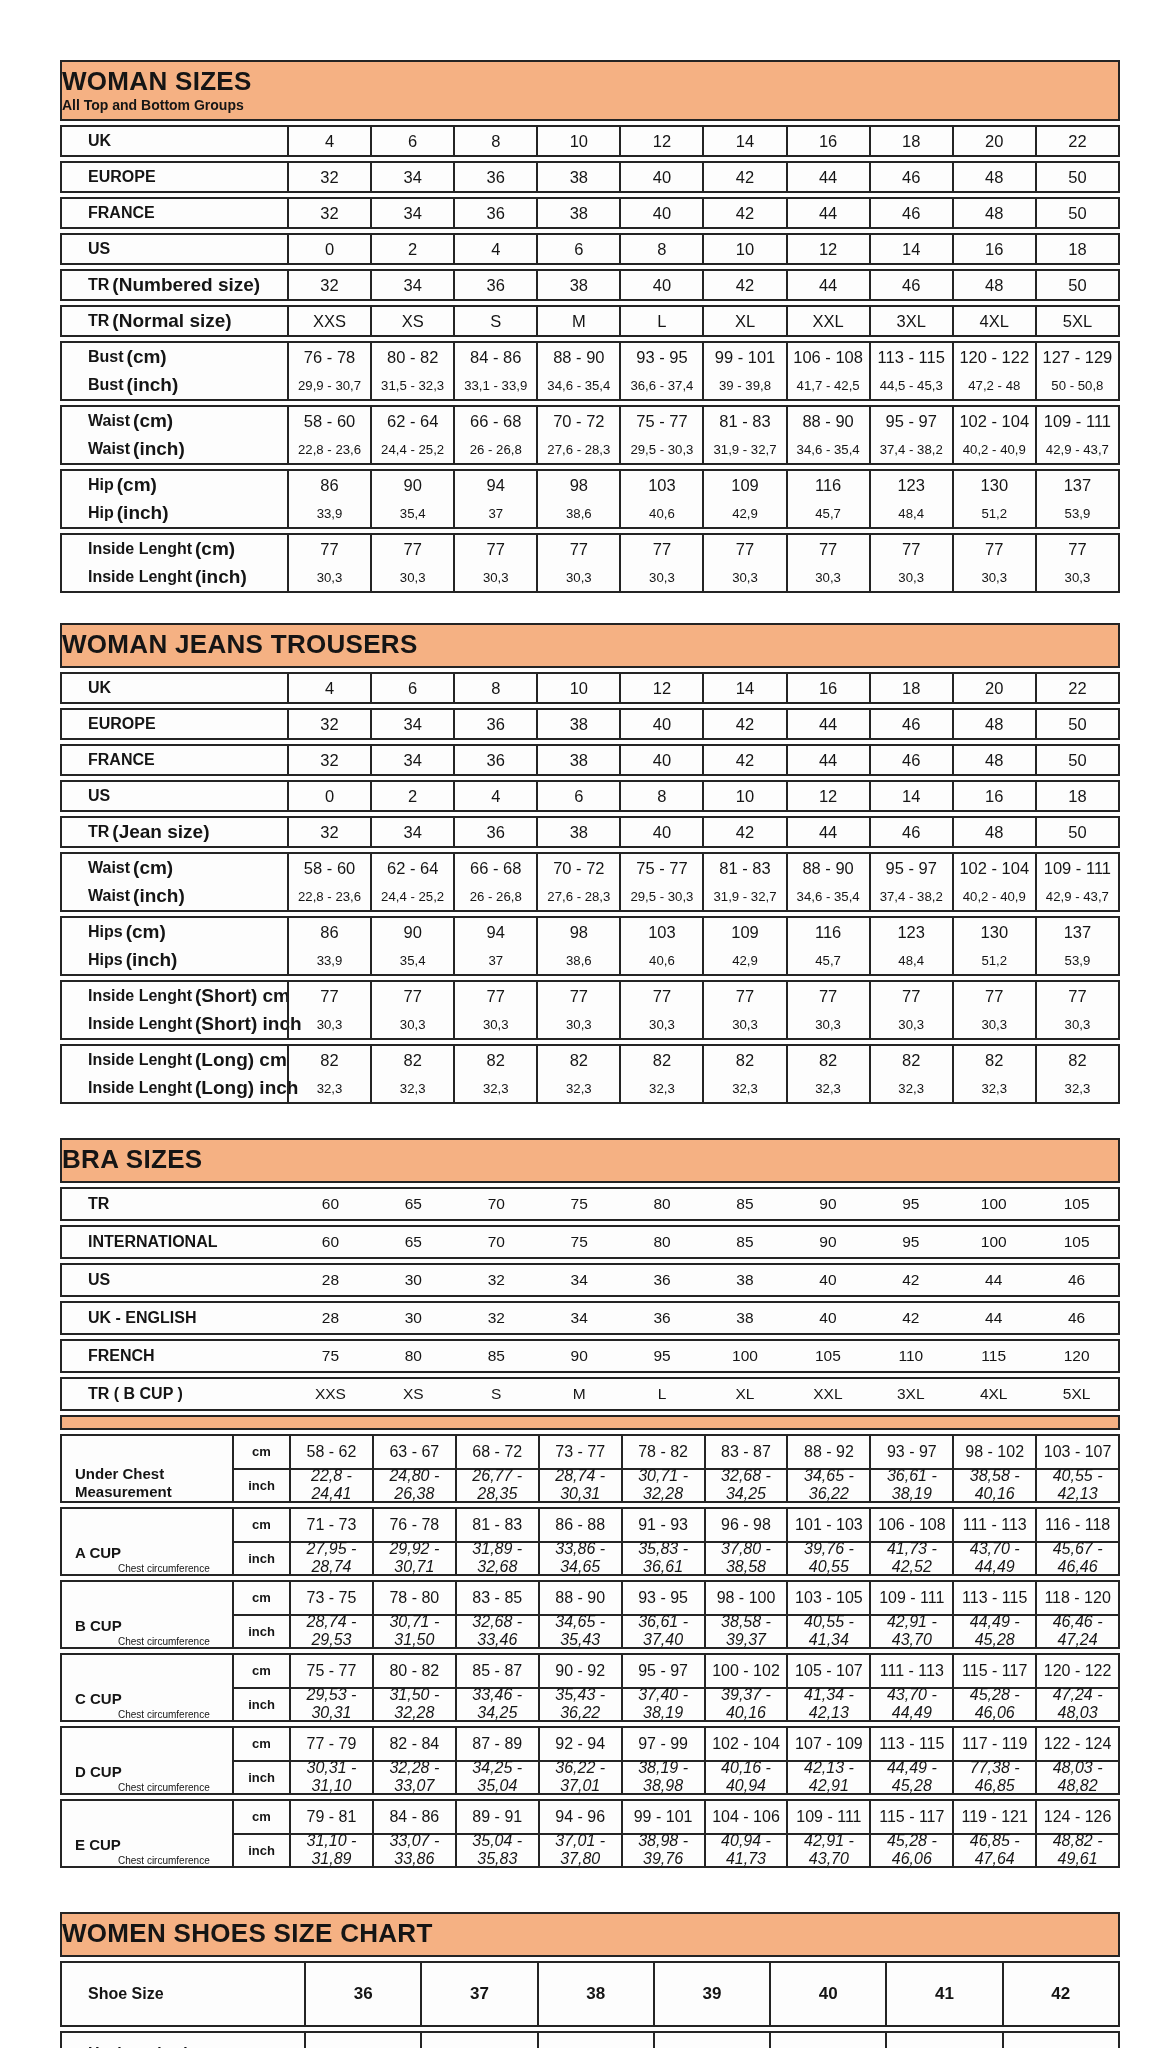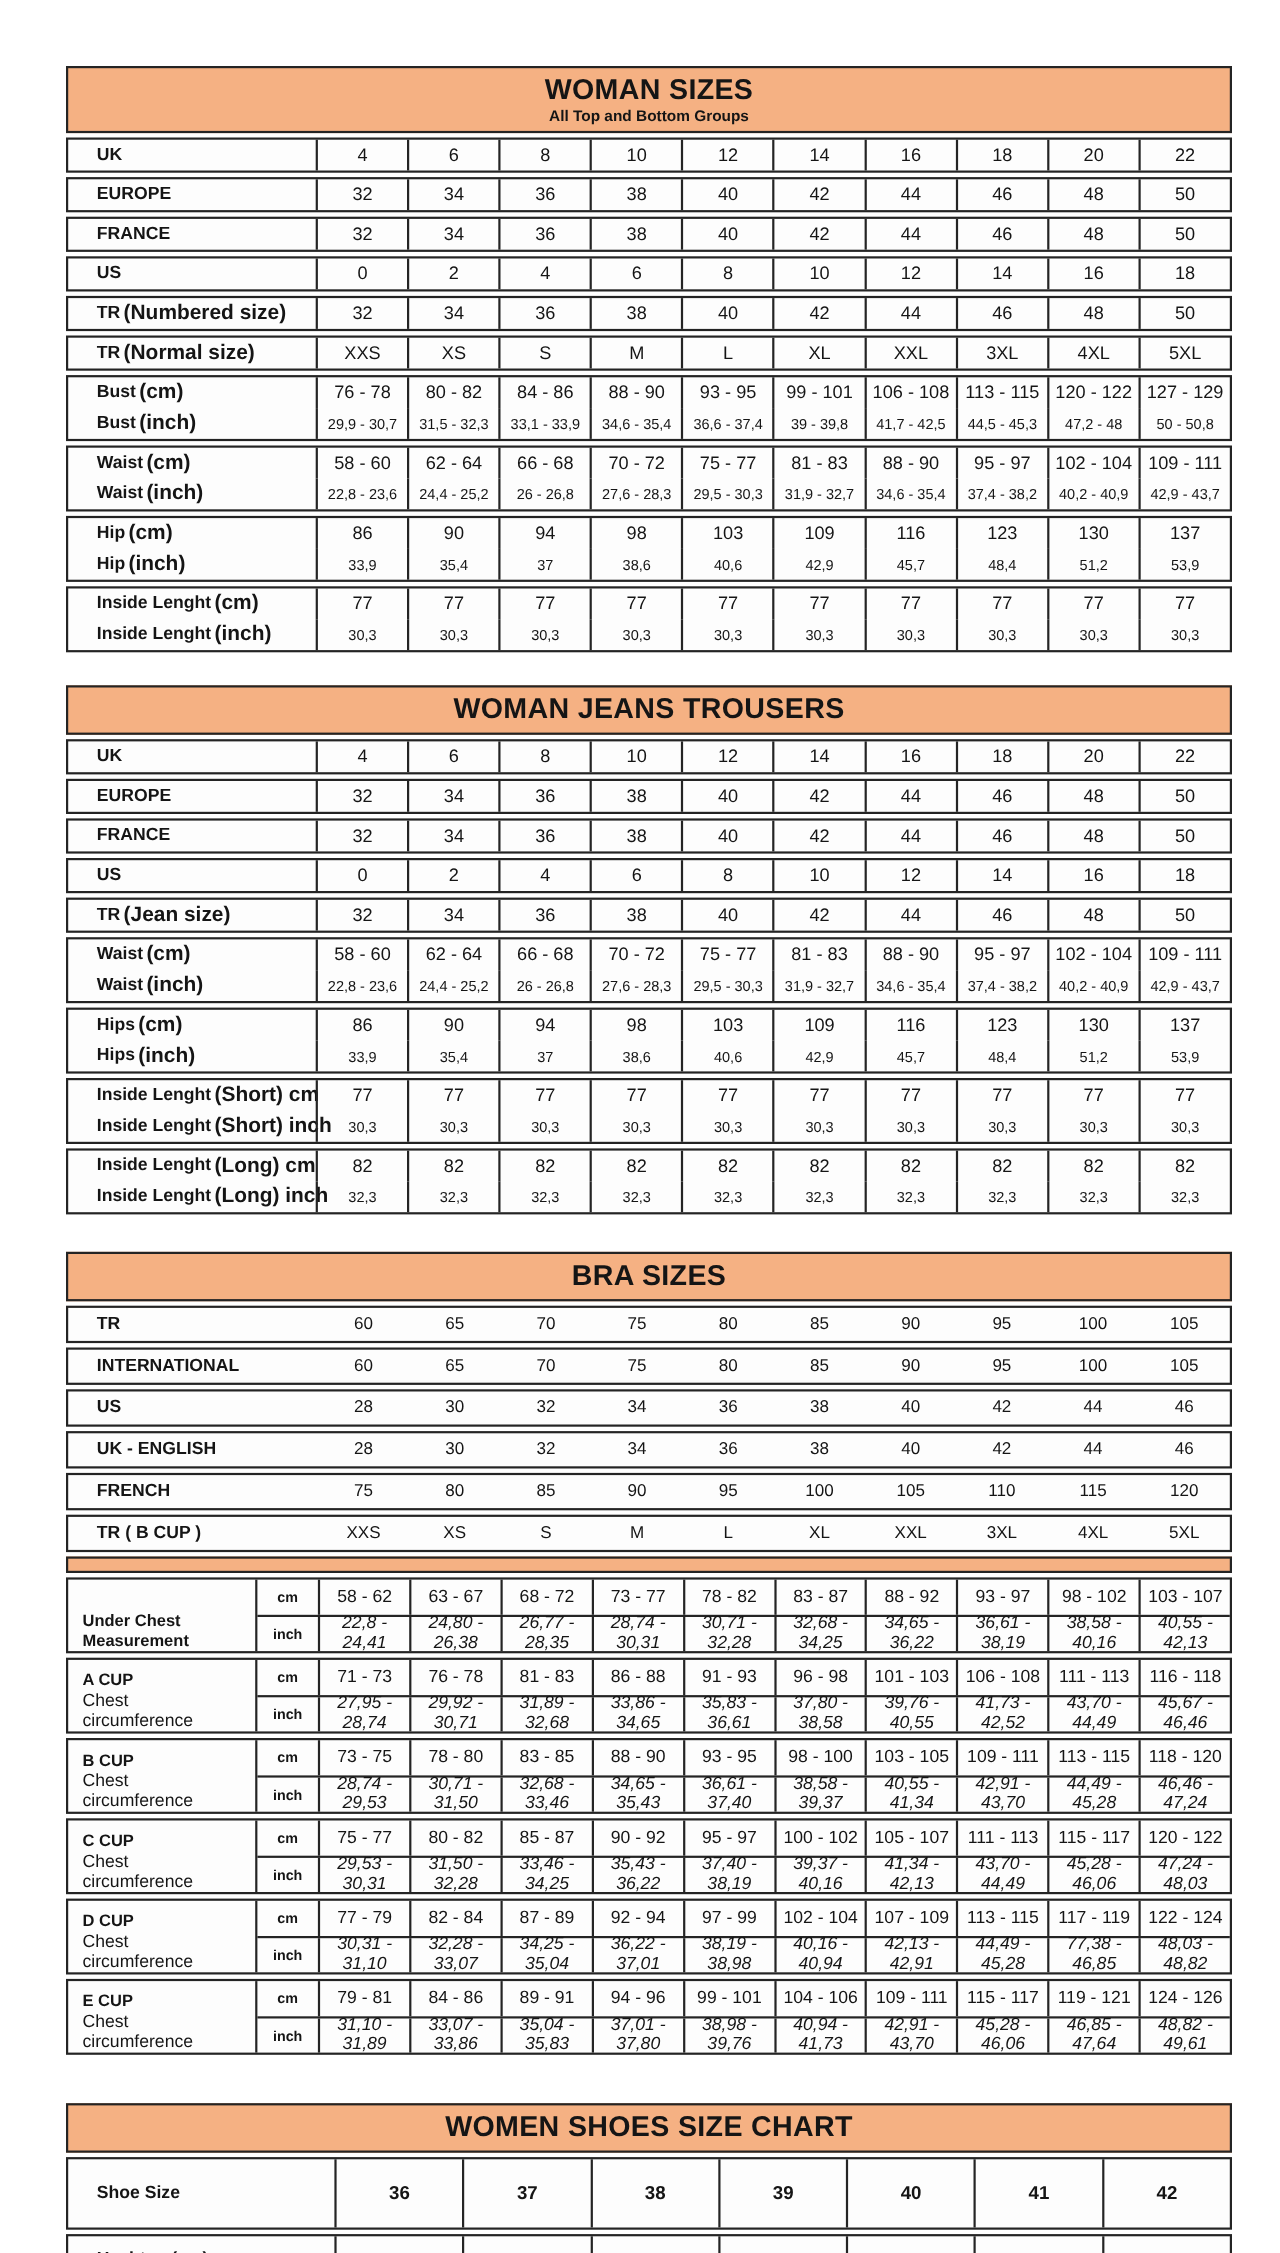--- a/index.html
+++ b/index.html
@@ -18,21 +18,21 @@
   }
   .page{padding:60px 44px 40px 60px;}
   .size-table{width:1060px;}
   .size-table.gap-30{margin-top:30px;}
   .size-table.gap-32{margin-top:34px;}
   .size-table.gap-43{margin-top:44px;}
 
   .tbl-header{
     background:var(--peach);
     border:2px solid var(--border);
-    text-align:center;
+    text-align:left;
     padding:5px 0 6px;
   }
   .tbl-title{font-size:26px;font-weight:bold;letter-spacing:.3px;line-height:1.15;}
   .tbl-subtitle{font-size:14px;font-weight:bold;line-height:1.1;margin-top:1px;}
   .tbl-subtitle:empty{display:none;}
 
   .row-group{
     border:2px solid var(--border);
     margin-top:4px;
     display:flex;
@@ -75,21 +75,21 @@
   }
 
   .row-group.unit-group{flex-direction:row;}
   .cup-label-cell{
     width:172px;min-width:172px;
     border-right:2px solid var(--border);
     display:flex;flex-direction:column;justify-content:flex-end;
     padding-left:13px;padding-right:18px;
   }
   .cup-main{font-weight:700;font-size:15px;line-height:1.2;}
-  .cup-sub{font-size:16px;font-weight:400;margin-top:1px;}
+  .cup-sub{font-size:10px;font-weight:400;margin-top:1px;margin-left:43px;}
   .unit-rows{flex:1 1 auto;display:flex;flex-direction:column;}
   .urow{display:flex;align-items:stretch;min-height:29px;flex:1;}
   .urow:first-child{border-bottom:2px solid var(--border);}
   .ucell{display:flex;align-items:center;justify-content:center;}
   .ucell.unit{width:55px;min-width:55px;font-weight:700;font-size:13px;}
   .ucell.val{flex:1 1 0;border-left:2px solid var(--border);text-align:center;}
   .urow.lg .ucell.val{font-size:16px;}
   .urow.sm .ucell.val{font-size:16px;font-style:italic;}
 
   

